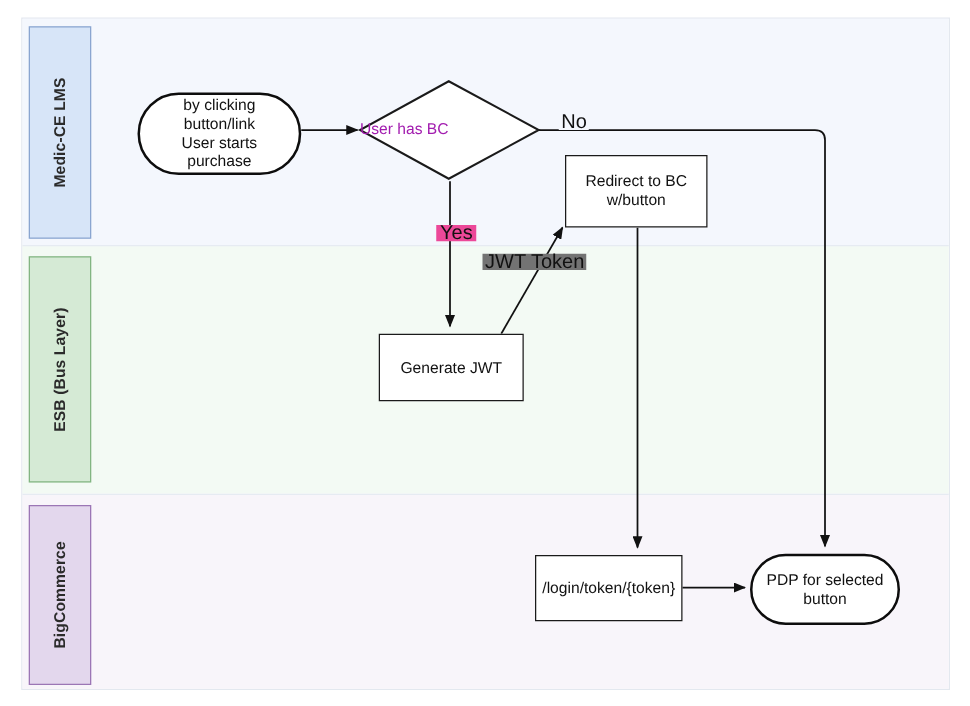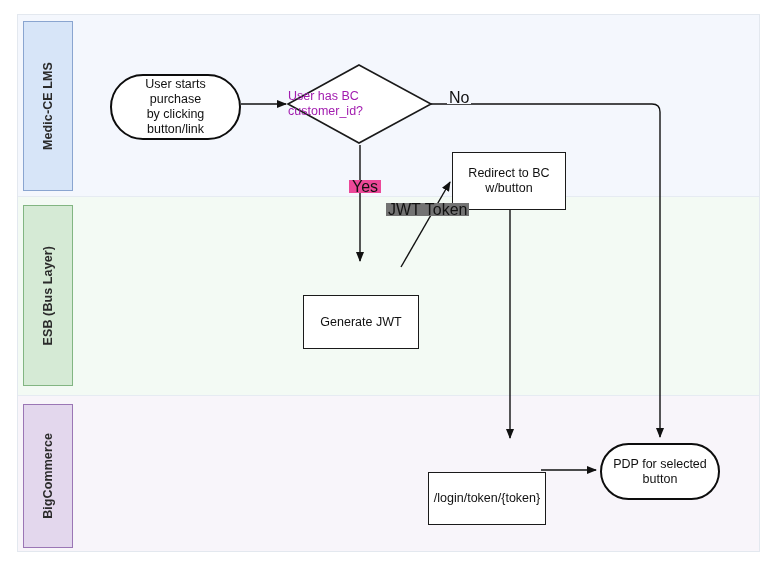--- a/index.html
+++ b/index.html
@@ -75,21 +75,20 @@
     align-items: center;
     justify-content: center;
     text-align: center;
     font-size: 12.5px;
     line-height: 15px;
     color: #111111;
     background: #ffffff;
   }
   .node.rect {
     border: 1.6px solid #1a1a1a;
-    margin-top: 28px;
   }
   .node.ellipse {
     border: 2.4px solid #0d0d0d;
     border-radius: 999px;
   }
   .node .txt { padding: 0 6px; }
 
   .diamond-wrap {
     position: absolute;
   }
@@ -162,29 +161,28 @@
 
     <line x1="510" y1="182" x2="510" y2="438" stroke="#111111" stroke-width="1.4" marker-end="url(#ah)"></line>
 
     <line x1="541" y1="470" x2="596" y2="470" stroke="#111111" stroke-width="1.4" marker-end="url(#ah)"></line>
 
     <polygon points="359,65 431,104 359,143 288,104" fill="#ffffff" stroke="#1a1a1a" stroke-width="1.6"></polygon>
   </svg>
 
   <div class="node ellipse" style="left:110px; top:74px; width:131px; height:66px;">
     <div class="txt">
+      <div>by clicking button/link</div>
       <div>User starts purchase</div>
-      <div>by clicking button/link</div>
     </div>
   </div>
 
   <div class="diamond-wrap" style="left:288px; top:65px; width:143px; height:78px;">
     <div class="diamond-text">
       <div>User has BC</div>
-      <div>customer_id?</div>
     </div>
   </div>
 
   <div class="node rect" style="left:452px; top:124px; width:114px; height:58px;">
     <div class="txt">
       <div>Redirect to BC</div>
       <div>w/button</div>
     </div>
   </div>
 

